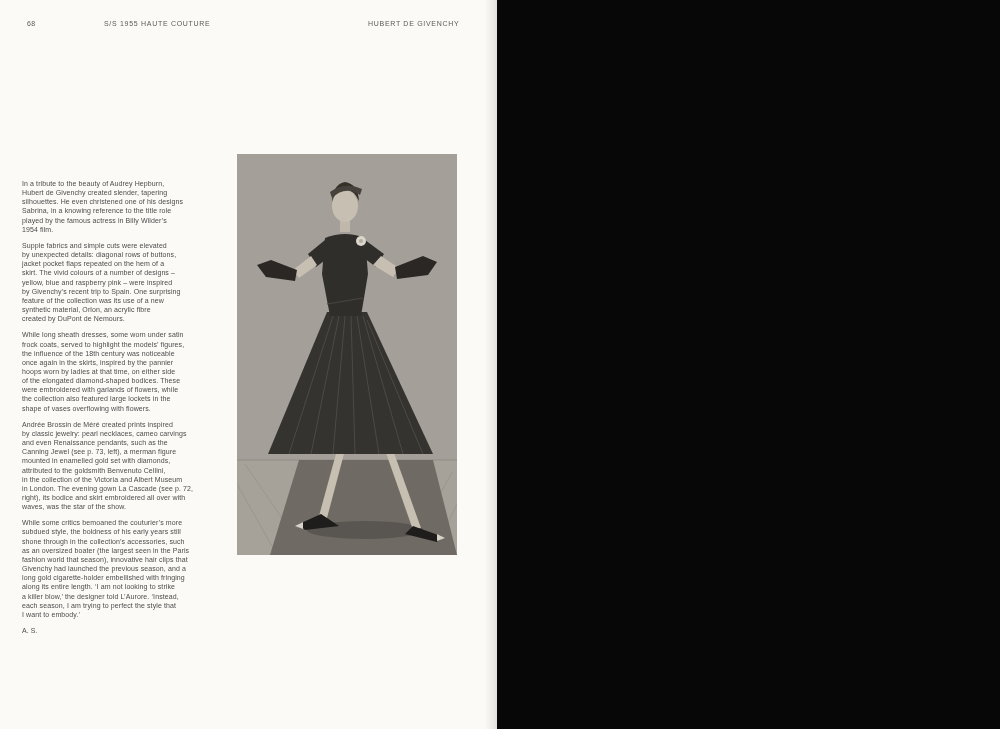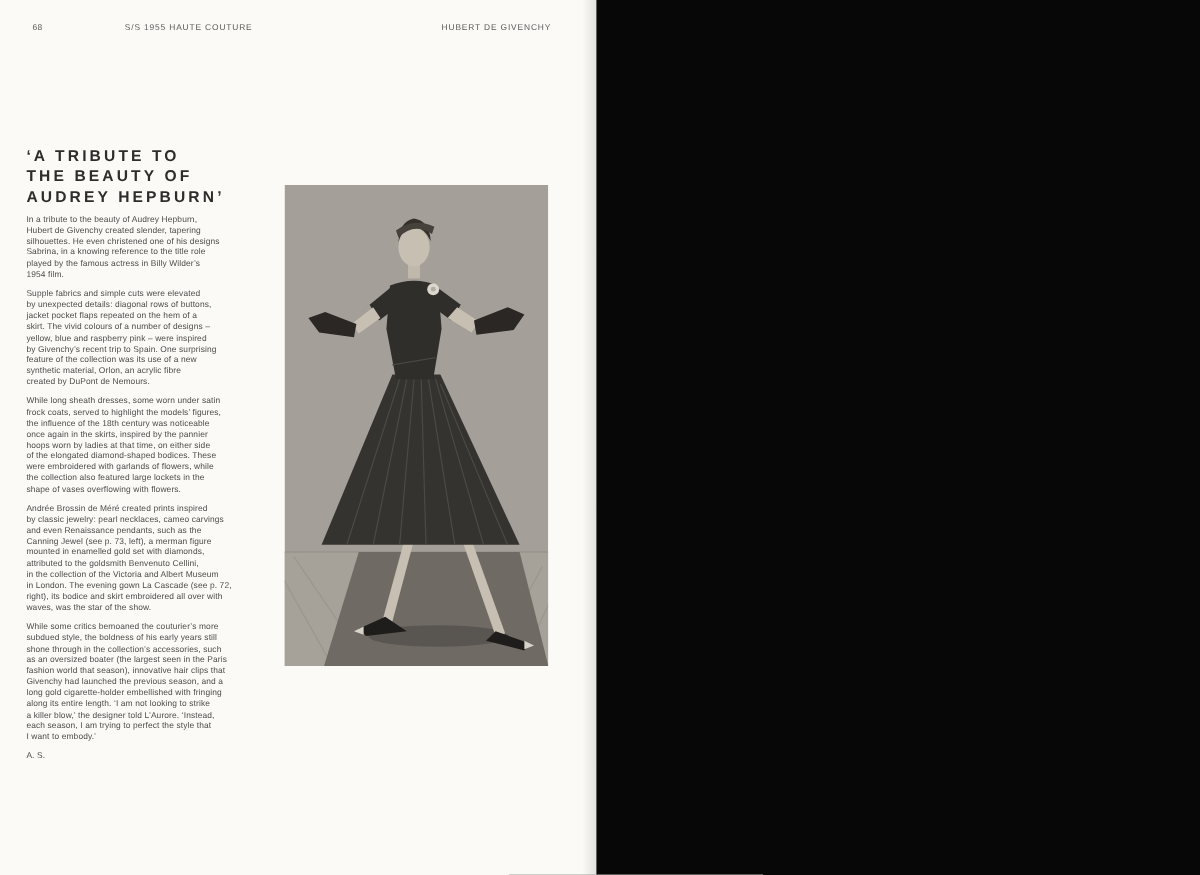--- a/index.html
+++ b/index.html
@@ -28,23 +28,20 @@
 </head>
 <body>
 
 <div class="spread">
 
   <section class="page-left">
     <span class="folio">68</span>
     <span class="rh rh-left">S/S 1955 HAUTE COUTURE</span>
     <span class="rh rh-right">HUBERT DE GIVENCHY</span>
 
-    <h1 class="headline">‘A TRIBUTE TO
-THE BEAUTY OF
-AUDREY HEPBURN’</h1>
 
     <div class="article">
       <p>In a tribute to the beauty of Audrey Hepburn,
 Hubert de Givenchy created slender, tapering
 silhouettes. He even christened one of his designs
 Sabrina, in a knowing reference to the title role
 played by the famous actress in Billy Wilder’s
 1954 film.</p>
       <p>Supple fabrics and simple cuts were elevated
 by unexpected details: diagonal rows of buttons,

